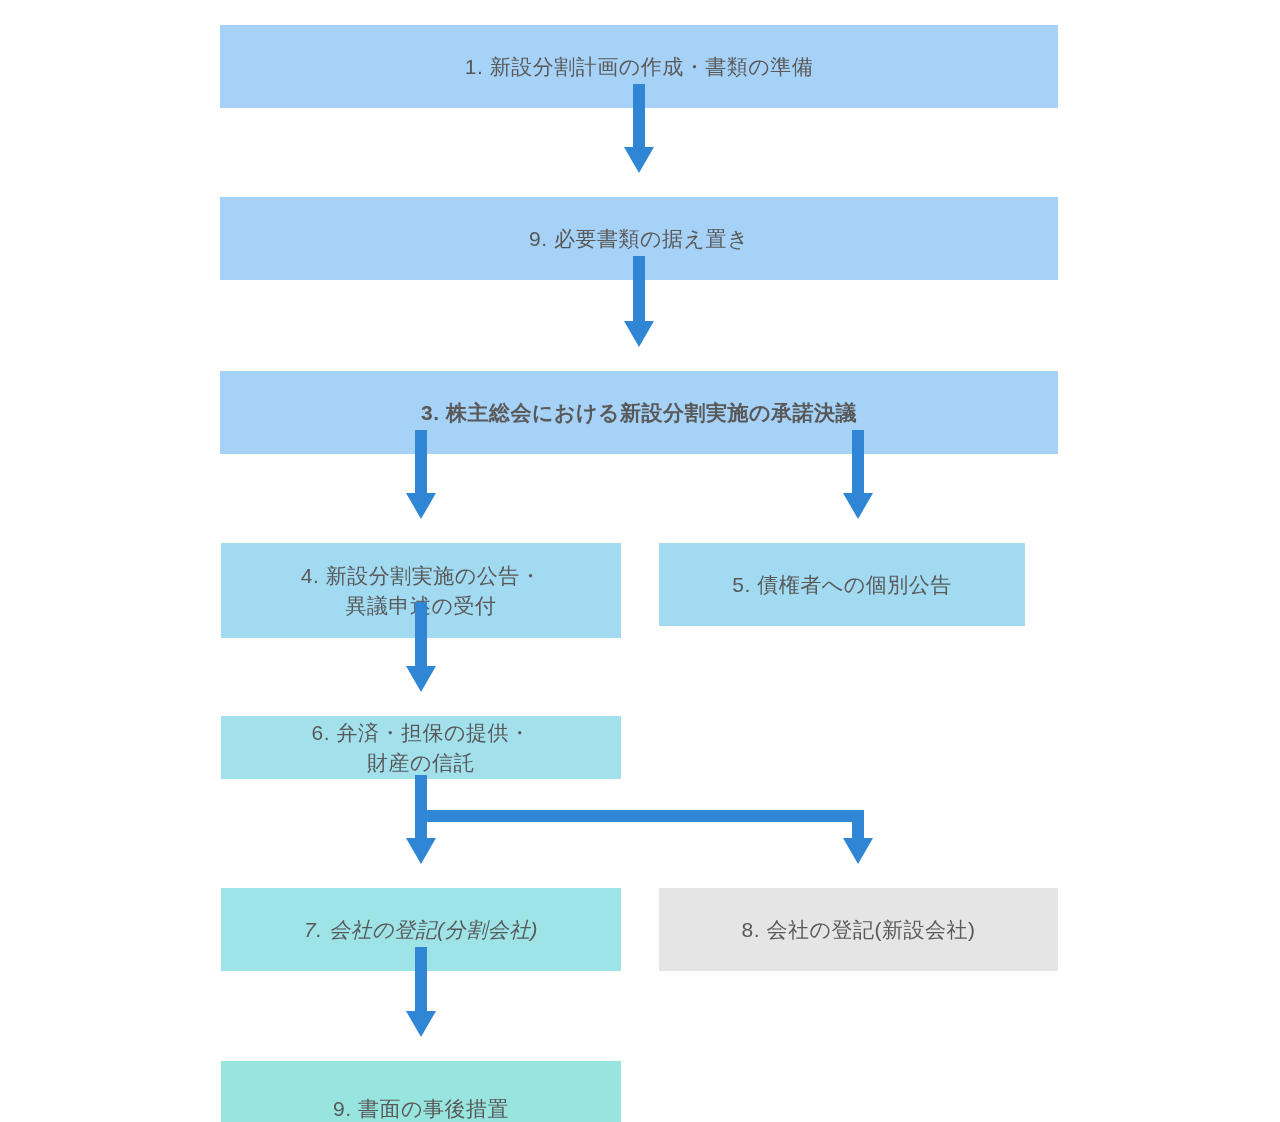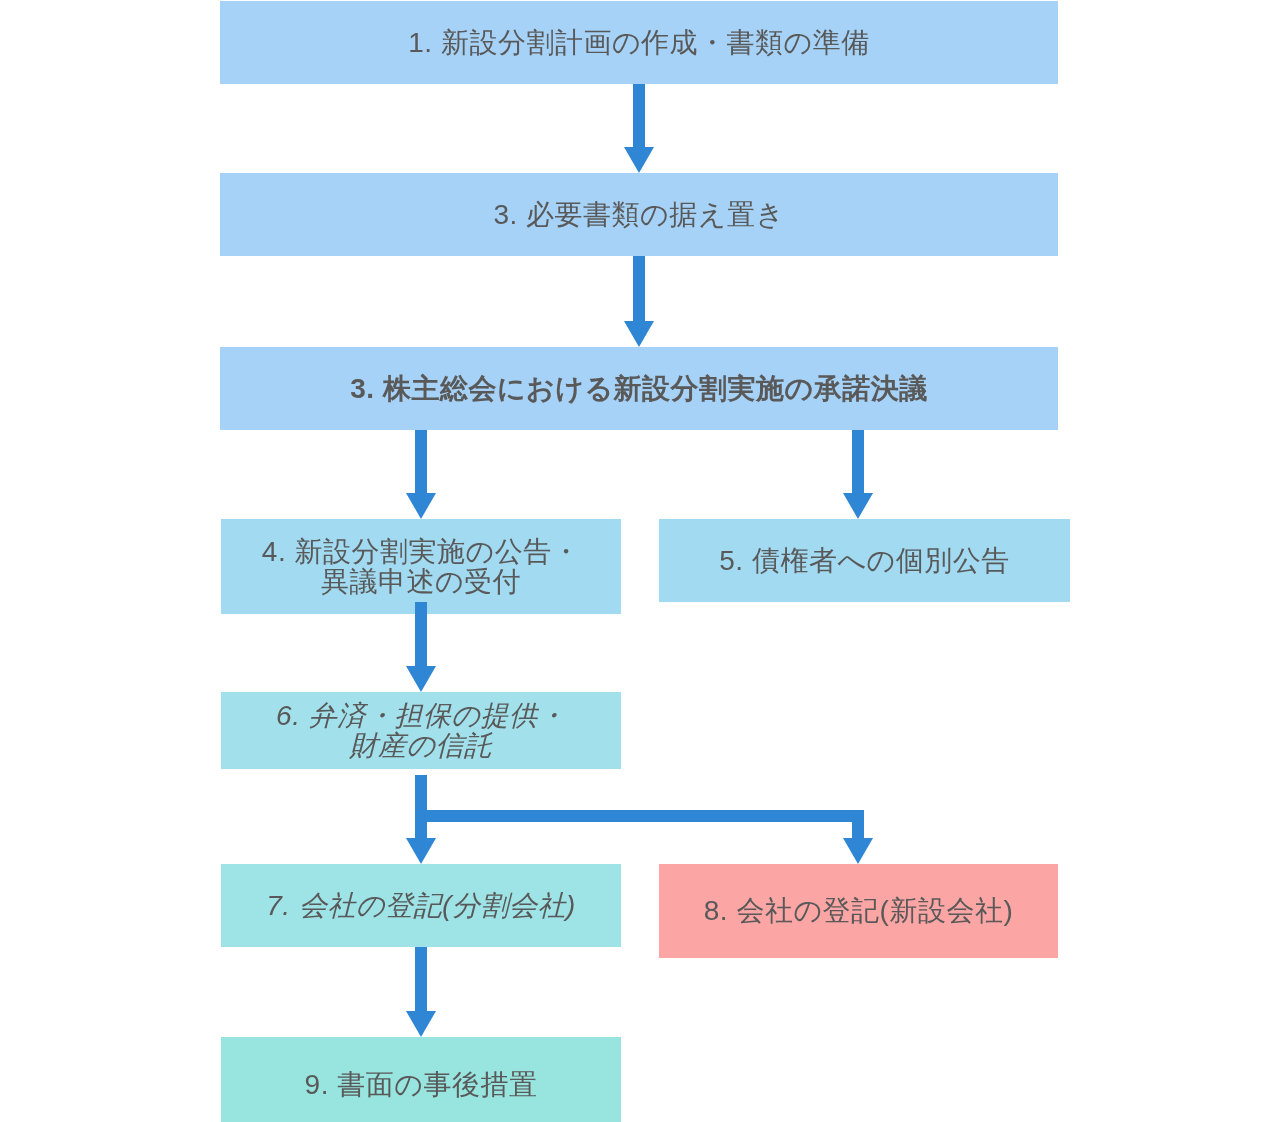--- a/index.html
+++ b/index.html
@@ -19,24 +19,25 @@
     background:#ffffff;
     overflow:hidden;
   }
   .box{
     position:absolute;
     display:flex;
     align-items:center;
     justify-content:center;
     text-align:center;
     color:var(--text-color);
-    font-size:28px;
+    font-size:21px;
     line-height:30px;
     white-space:pre-line;
     letter-spacing:0.5px;
+    margin-top:24px;
   }
   .arrow{
     position:absolute;
     width:30px;
     display:flex;
     flex-direction:column;
     align-items:center;
   }
   .arrow .shaft{
     width:12px;
@@ -55,35 +56,35 @@
     background:var(--arrow-color);
   }
 </style>
 </head>
 <body style="background-color: rgb(255, 255, 255);">
 
 <div class="canvas">
 
   <div class="box" style="left: 220px; top: 1px; width: 838px; height: 83px; background-color: rgb(166, 210, 247);">1. 新設分割計画の作成・書類の準備</div>
 
-  <div class="box" style="left: 220px; top: 173px; width: 838px; height: 83px; background-color: rgb(166, 210, 247);">3. 必要書類の据え置き</div>
+  <div class="box" style="left: 220px; top: 173px; width: 838px; height: 83px; background-color: rgb(166, 210, 247);">9. 必要書類の据え置き</div>
 
   <div class="box" style="left: 220px; top: 347px; width: 838px; height: 83px; background-color: rgb(166, 210, 247); font-weight: bold;">3. 株主総会における新設分割実施の承諾決議</div>
 
   <div class="box" style="left: 221px; top: 519px; width: 400px; height: 95px; background-color: rgb(161, 218, 241);">4. 新設分割実施の公告・
 異議申述の受付</div>
 
-  <div class="box" style="left: 659px; top: 519px; width: 411px; height: 83px; background-color: rgb(161, 218, 241);">5. 債権者への個別公告</div>
+  <div class="box" style="left: 659px; top: 519px; width: 366px; height: 83px; background-color: rgb(161, 218, 241);">5. 債権者への個別公告</div>
 
-  <div class="box" style="left: 221px; top: 692px; width: 400px; height: 77px; background-color: rgb(162, 225, 236); font-style: italic;">6. 弁済・担保の提供・
+  <div class="box" style="left: 221px; top: 692px; width: 400px; height: 63px; background-color: rgb(162, 225, 236);">6. 弁済・担保の提供・
 財産の信託</div>
 
   <div class="box" style="left: 221px; top: 864px; width: 400px; height: 83px; background-color: rgb(158, 227, 230); font-style: italic;">7. 会社の登記(分割会社)</div>
 
-  <div class="box" style="left: 659px; top: 864px; width: 399px; height: 94px; background-color: #fca5a5;">8. 会社の登記(新設会社)</div>
+  <div class="box" style="left: 659px; top: 864px; width: 399px; height: 83px; background-color: #e5e5e5;">8. 会社の登記(新設会社)</div>
 
   <div class="box" style="left: 221px; top: 1037px; width: 400px; height: 95px; background-color: rgb(152, 229, 223);">9. 書面の事後措置</div>
 
   <div class="arrow" style="left:624px;top:84px;height:89px;">
     <div class="shaft"></div>
     <div class="head"></div>
   </div>
 
   <div class="arrow" style="left:624px;top:256px;height:91px;">
     <div class="shaft"></div>

